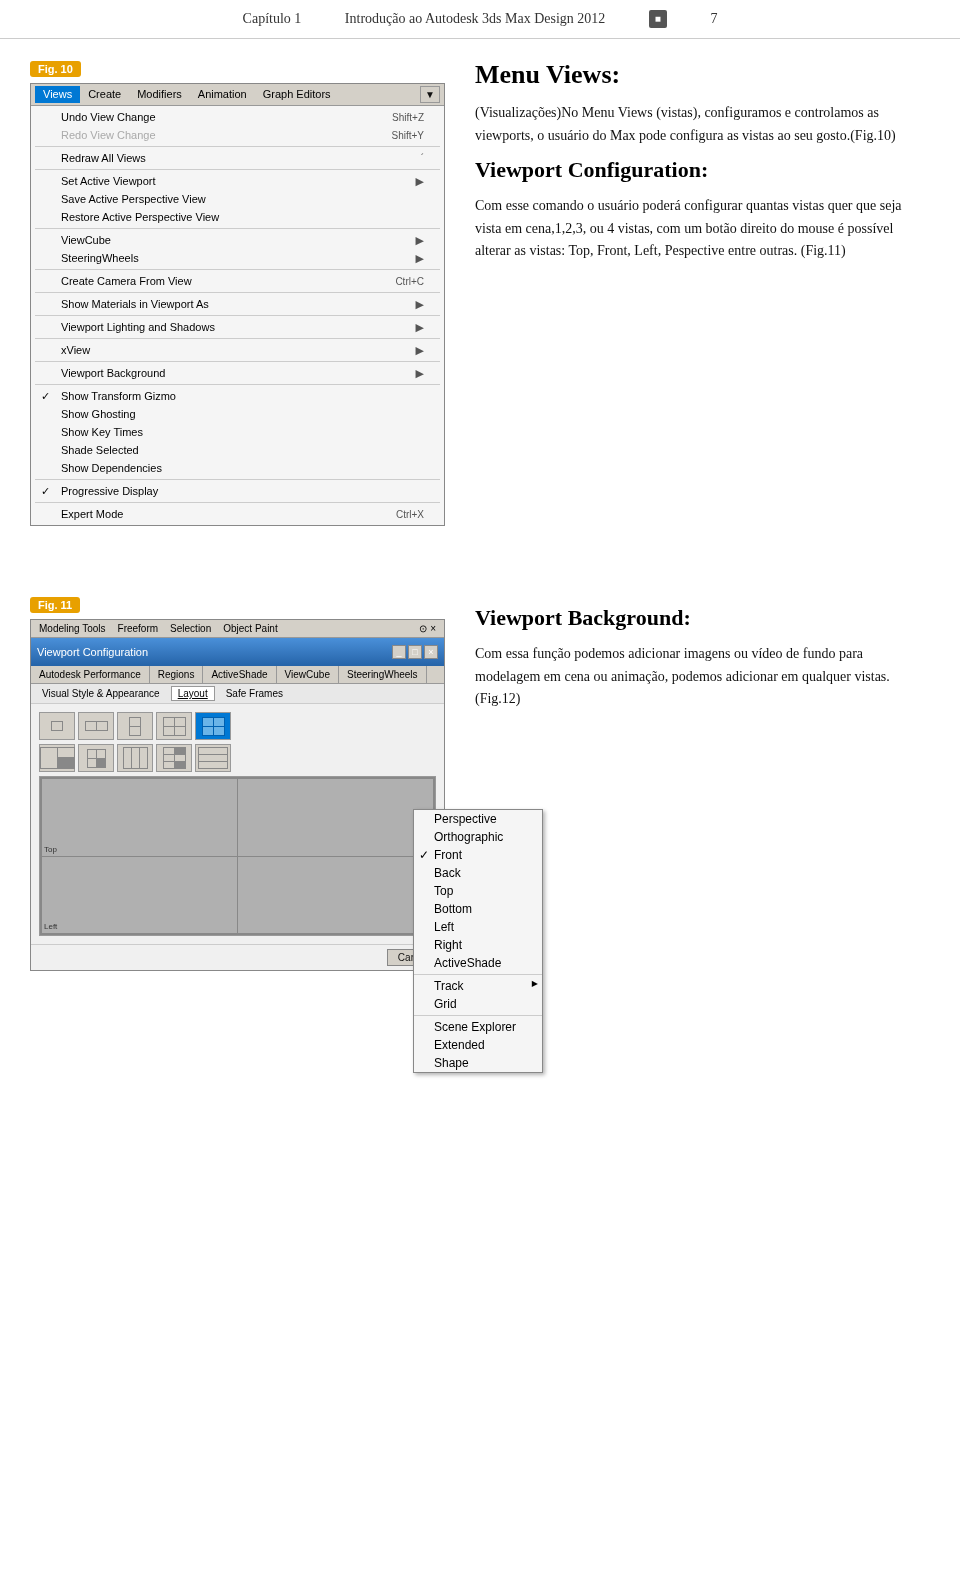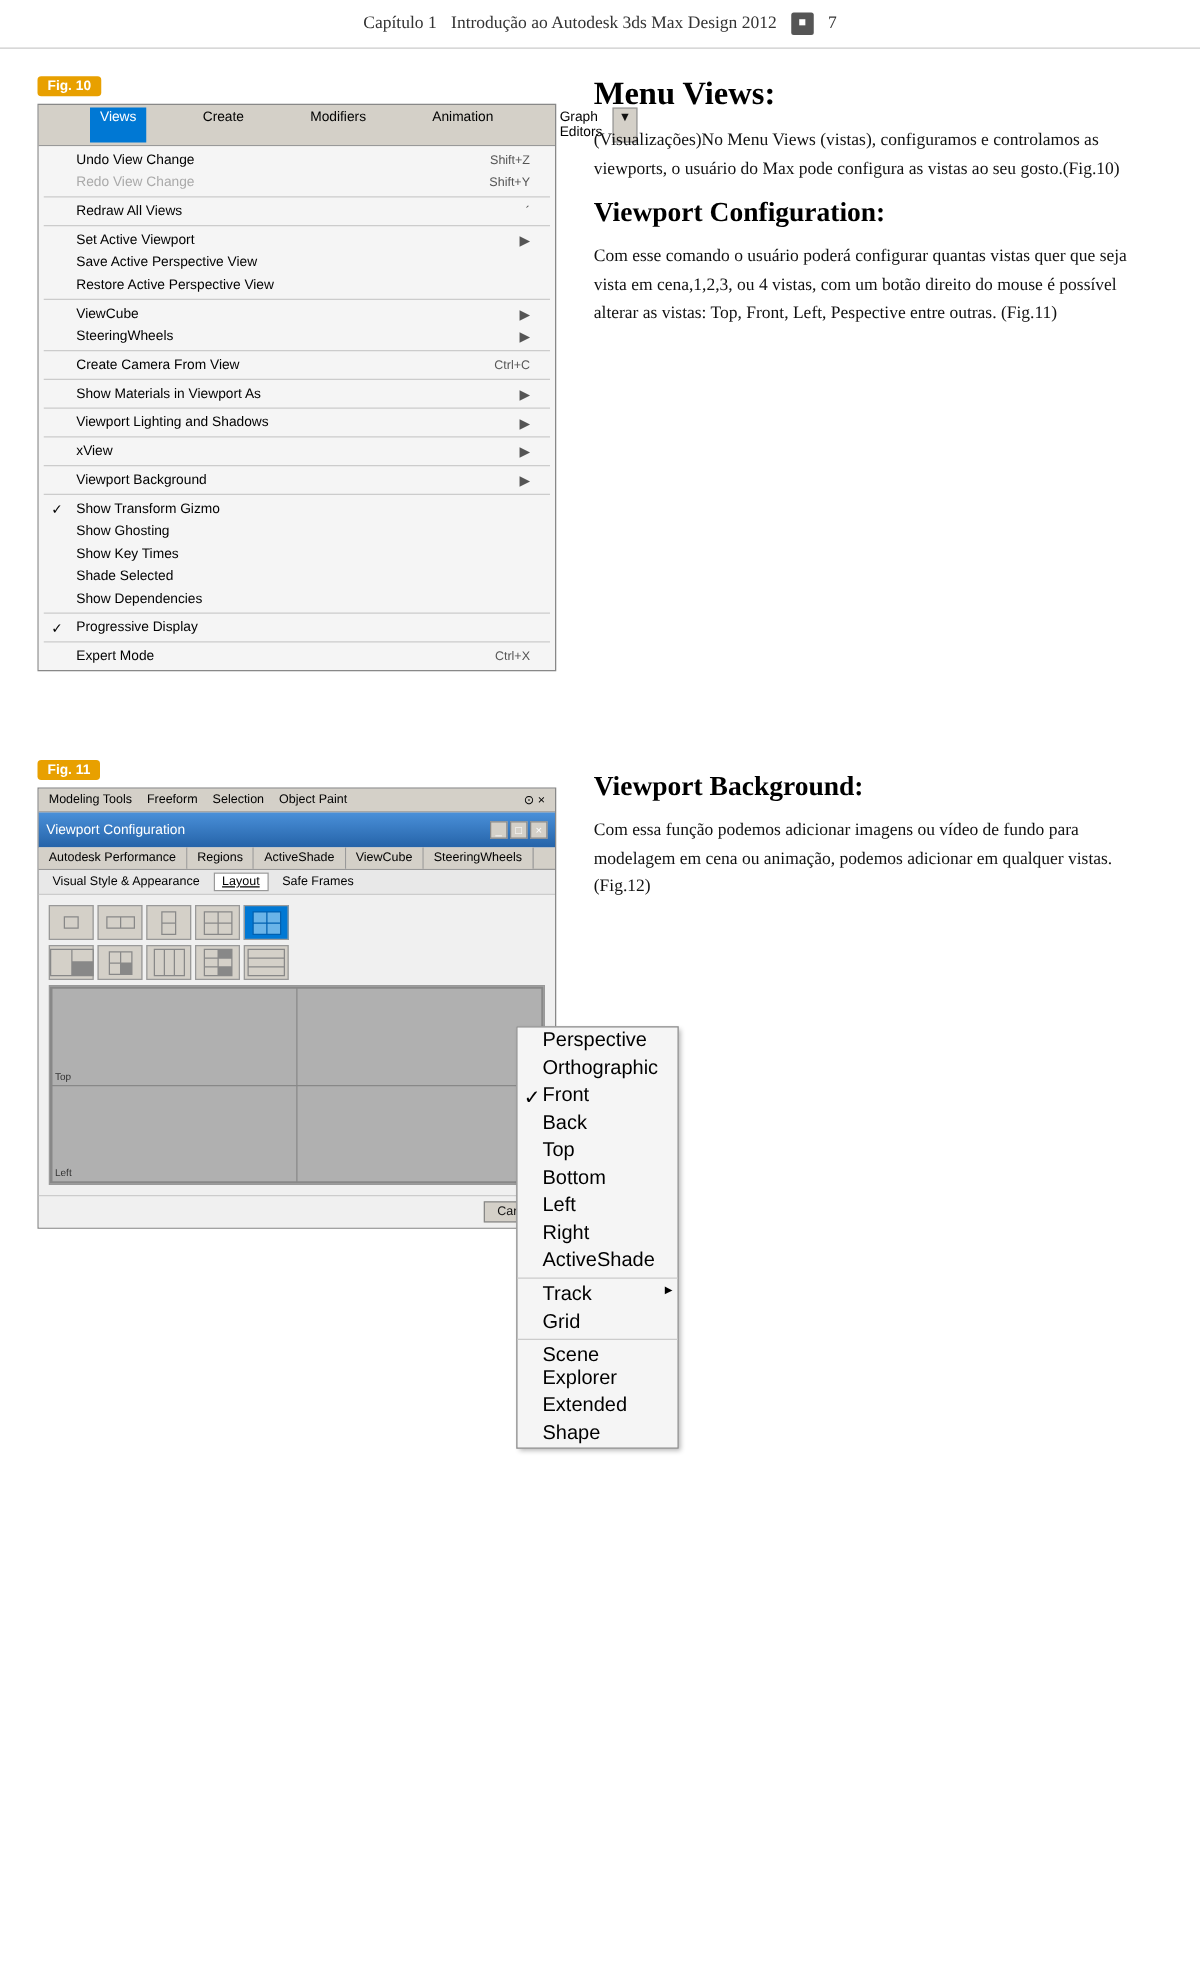--- a/index.html
+++ b/index.html
@@ -13,21 +13,21 @@
 
     
     .page-header {
       display: flex;
       justify-content: center;
       align-items: center;
       padding: 10px 30px;
       border-bottom: 1px solid #ccc;
       font-size: 14px;
       color: #333;
-      gap: 4px;
+      gap: 20px;
     }
     .page-header-icon {
       display: inline-block;
       width: 18px;
       height: 18px;
       background: #555;
       border-radius: 2px;
       vertical-align: middle;
       font-size: 10px;
       color: white;
@@ -79,21 +79,20 @@
       border-bottom: 1px solid #999;
       padding: 2px 4px;
       gap: 0;
     }
     .menu-bar-item {
       font-size: 11px;
       padding: 2px 8px;
       cursor: pointer;
       font-family: Arial, sans-serif;
       color: #000;
-      margin-left: 37px;
     }
     .menu-bar-item.active {
       background: #0078d4;
       color: white;
     }
 
     .menu-scroll-btn {
       margin-left: auto;
       font-size: 10px;
       padding: 2px 4px;
@@ -320,21 +319,21 @@
       right: -110px;
       top: 30px;
       background: #f5f5f5;
       border: 1px solid #888;
       width: 130px;
       z-index: 10;
       box-shadow: 2px 2px 4px rgba(0,0,0,0.3);
     }
 
     .ctx-item {
-      font-size: 16px;
+      font-size: 12px;
       padding: 2px 10px 2px 20px;
       font-family: Arial, sans-serif;
       color: #000;
       position: relative;
       cursor: pointer;
     }
     .ctx-item.checked::before {
       content: '✓';
       position: absolute;
       left: 5px;

